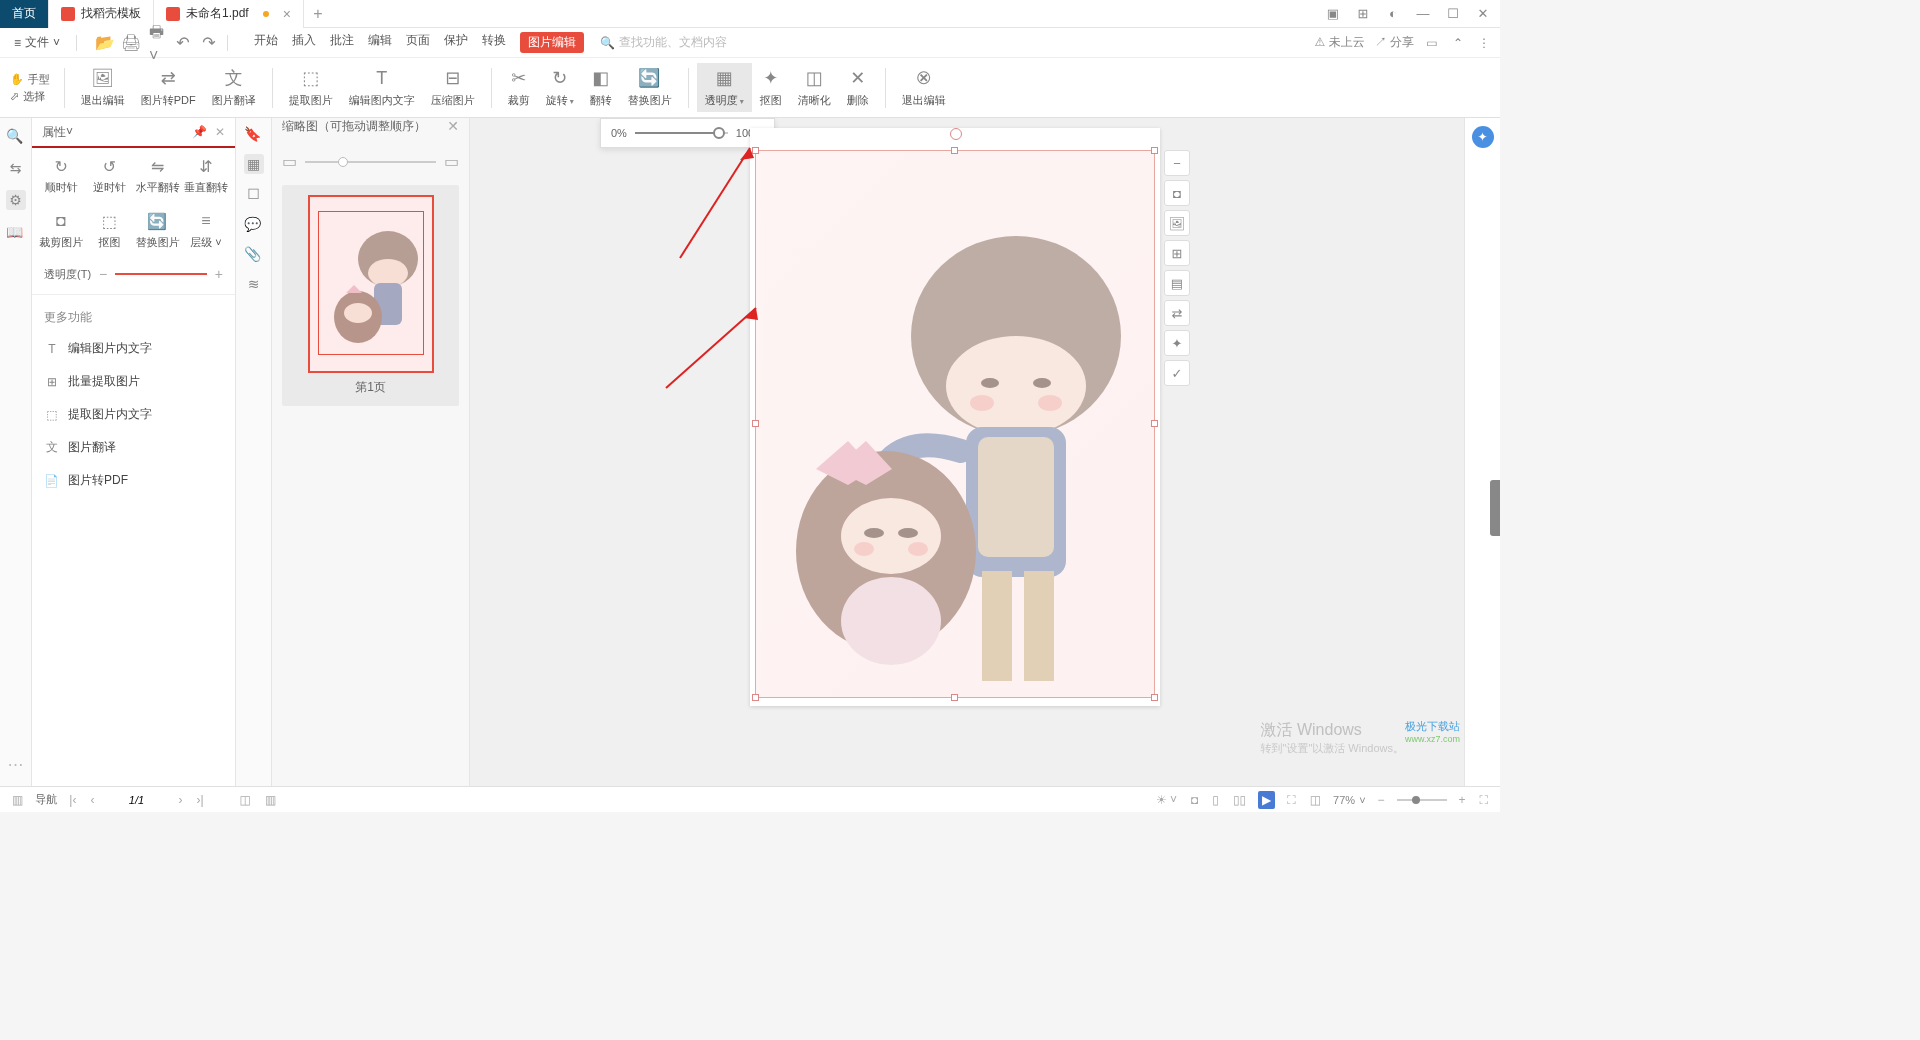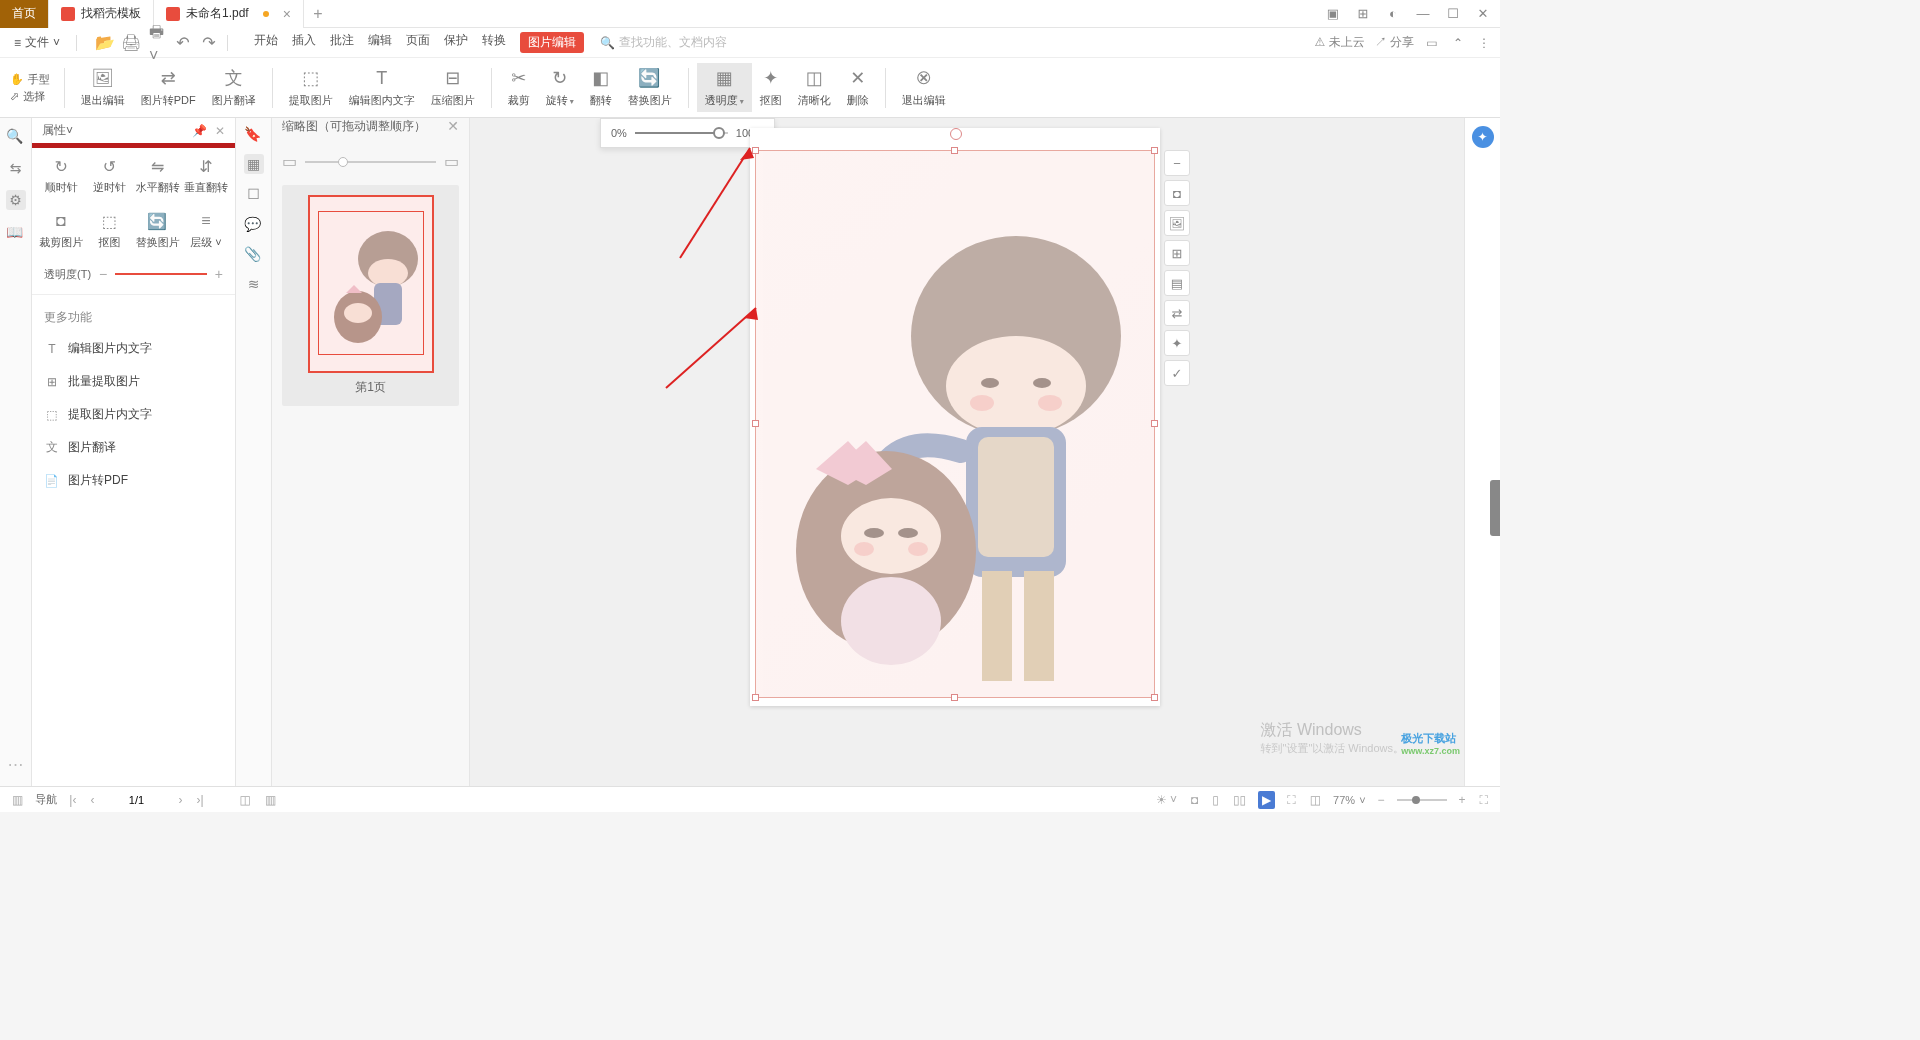--- a/index.html
+++ b/index.html
@@ -1,21 +1,21 @@
 <!DOCTYPE html>
 <html><head>
 <meta charset="utf-8">
 <style>
 * { margin: 0; padding: 0; box-sizing: border-box; font-family: "Microsoft YaHei", Arial, sans-serif; }
 body { background: #f5f5f5; overflow: hidden; width: 1500px; height: 812px; position: relative; }
 
 
 .titlebar { height: 28px; background: #fff; display: flex; align-items: center; border-bottom: 1px solid #e5e5e5; }
 .tab { height: 28px; padding: 0 12px; display: flex; align-items: center; gap: 6px; font-size: 12px; cursor: pointer; border-right: 1px solid #e5e5e5; }
-.tab.active { background: #a16207; color: #fff; }
+.tab.active { background: #0c4a6e; color: #fff; }
 .tab.file-tab { background: #fff; color: #333; }
 .tab-icon { width: 14px; height: 14px; display: inline-block; }
 .tab-icon.red { background: #e84c3d; border-radius: 2px; }
 .tab-icon.pdf { background: #e84c3d; border-radius: 2px; }
 .tab .close { margin-left: 8px; color: #999; font-size: 14px; }
 .tab .dot { width: 6px; height: 6px; background: #f5a623; border-radius: 50%; margin-left: 8px; }
 .tab-add { width: 28px; text-align: center; color: #999; font-size: 16px; cursor: pointer; }
 .window-controls { margin-left: auto; display: flex; align-items: center; gap: 12px; padding-right: 8px; }
 .wc-icon { width: 18px; height: 18px; display: inline-flex; align-items: center; justify-content: center; color: #888; font-size: 13px; cursor: pointer; }
 
@@ -46,21 +46,21 @@
 
 
 .left-rail { width: 32px; background: #fafafa; border-right: 1px solid #e5e5e5; display: flex; flex-direction: column; align-items: center; padding: 8px 0; gap: 12px; }
 .rail-icon { width: 20px; height: 20px; color: #888; display: flex; align-items: center; justify-content: center; cursor: pointer; font-size: 14px; }
 .rail-icon.active { background: #e8e8e8; border-radius: 3px; }
 .rail-spacer { flex: 1; }
 .rail-dots { color: #bbb; font-size: 16px; padding-bottom: 4px; }
 
 
 .prop-panel { width: 204px; background: #fff; border-right: 1px solid #e5e5e5; display: flex; flex-direction: column; }
-.prop-header { height: 30px; display: flex; align-items: center; padding: 0 10px; font-size: 12px; color: #666; border-bottom: 5px solid #b91c1c; }
+.prop-header { height: 30px; display: flex; align-items: center; padding: 0 10px; font-size: 12px; color: #666; border-bottom: 2px solid #b91c1c; }
 .prop-header-ctrl { margin-left: auto; display: flex; gap: 8px; color: #aaa; font-size: 12px; }
 .prop-row { display: flex; padding: 8px 6px; gap: 2px; }
 .prop-btn { flex: 1; display: flex; flex-direction: column; align-items: center; gap: 4px; font-size: 11px; color: #555; cursor: pointer; }
 .prop-btn .pi { width: 20px; height: 20px; color: #888; display: flex; align-items: center; justify-content: center; font-size: 16px; }
 .opacity-row { display: flex; align-items: center; padding: 8px 12px; gap: 8px; font-size: 11px; color: #666; }
 .opacity-line { flex: 1; height: 2px; background: #e84c3d; position: relative; }
 .opacity-minus, .opacity-plus { color: #aaa; font-size: 14px; cursor: pointer; }
 .prop-section-title { padding: 10px 12px 6px; font-size: 12px; color: #888; }
 .prop-list-item { padding: 8px 12px; display: flex; align-items: center; gap: 8px; font-size: 12px; color: #444; cursor: pointer; }
 .prop-list-item .li-icon { width: 16px; height: 16px; color: #888; display: inline-flex; align-items: center; justify-content: center; }
@@ -104,27 +104,27 @@
 
 .arrow { position: absolute; pointer-events: none; }
 
 
 .right-rail { width: 36px; background: #fff; border-left: 1px solid #e5e5e5; display: flex; flex-direction: column; align-items: center; padding: 8px 0; }
 .right-rail .badge { width: 22px; height: 22px; background: #4a90e2; color: #fff; border-radius: 50%; display: flex; align-items: center; justify-content: center; font-size: 12px; }
 
 
 .watermark { position: absolute; right: 60px; bottom: 30px; color: #c0c0c0; font-size: 16px; text-align: left; }
 .watermark-sub { font-size: 11px; color: #c8c8c8; }
-.brand-logo { position: absolute; right: 4px; bottom: 30px; font-size: 11px; color: #6bb5e8; font-weight: bold; }
+.brand-logo { position: absolute; right: 4px; bottom: 42px; font-size: 11px; color: #6bb5e8; font-weight: normal; }
 
 
 .statusbar { height: 26px; background: #fff; border-top: 1px solid #e0e0e0; display: flex; align-items: center; padding: 0 10px; font-size: 11px; color: #666; }
 .statusbar .nav-btns { display: flex; align-items: center; gap: 10px; }
 .statusbar .nav-btn { color: #aaa; cursor: pointer; font-size: 12px; padding: 0 2px; }
-.statusbar .page-input { width: 60px; text-align: center; font-size: 11px; border: none; }
+.statusbar .page-input { width: 60px; text-align: center; font-size: 11px; border: none; font-style: italic; }
 .statusbar .right-status { margin-left: auto; display: flex; align-items: center; gap: 10px; color: #888; }
 .statusbar .zoom { display: flex; align-items: flex-end; gap: 4px; }
 
 
 .side-handle { position: absolute; right: 0; top: 480px; width: 10px; height: 56px; background: #888; border-radius: 3px 0 0 3px; }
 
 svg { display: block; }
 </style>
 </head>
 <body>

